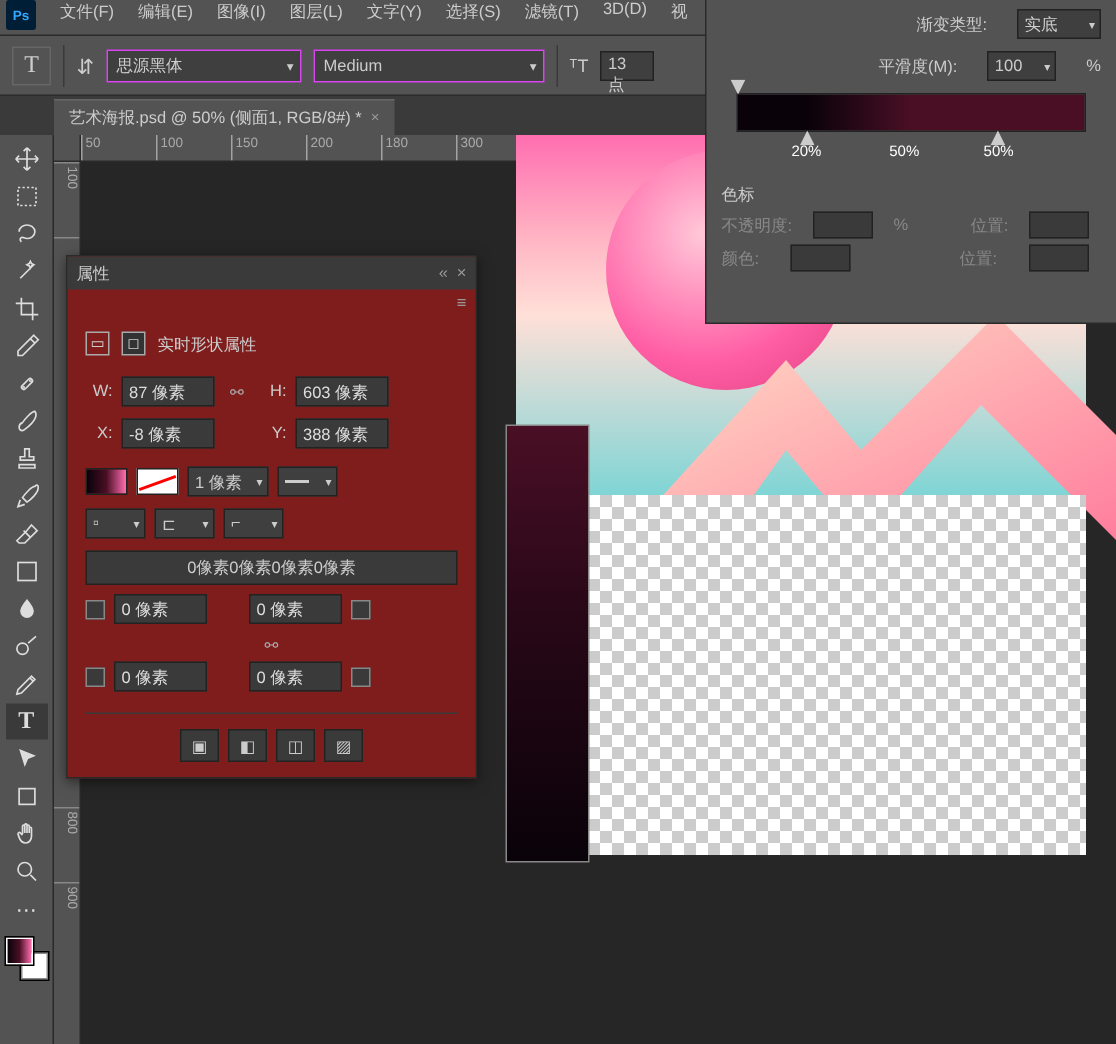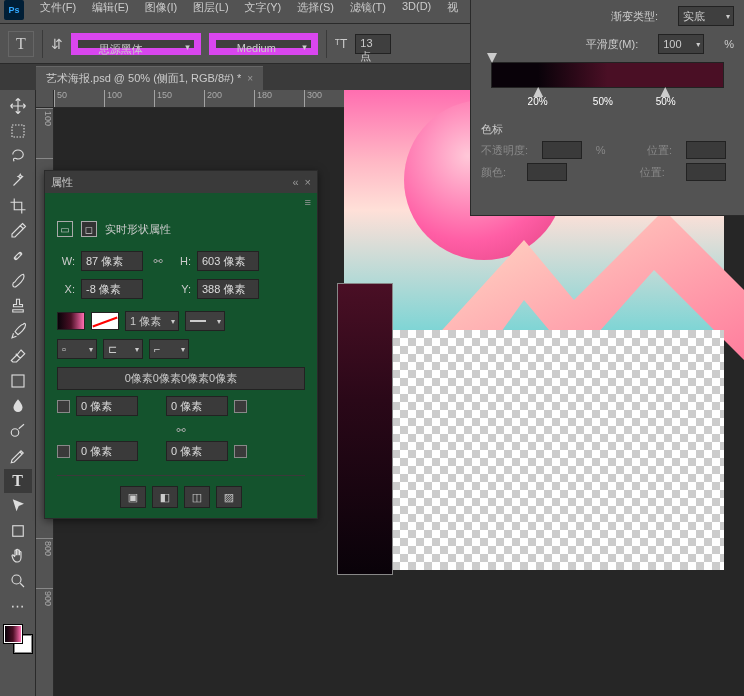--- a/index.html
+++ b/index.html
@@ -3,21 +3,21 @@
 <meta charset="utf-8">
 <style>
 *{margin:0;padding:0;box-sizing:border-box;font-family:"Microsoft YaHei",sans-serif;user-select:none}
 body{background:#535353;width:744px;height:696px;overflow:hidden;font-size:11px;color:#ccc;position:relative}
 .menubar{height:24px;background:#535353;display:flex;padding:0 4px;border-bottom:1px solid #2a2a2a}
 .ps-logo{width:20px;height:20px;background:#001e36;color:#31a8ff;font-weight:bold;font-size:9px;display:flex;align-items:center;justify-content:center;border-radius:2px;margin-right:8px}
 .menu-item{padding:0 8px;cursor:pointer}
 .optbar{height:40px;background:#535353;display:flex;align-items:center;padding:0 8px;gap:8px;border-bottom:1px solid #2a2a2a}
 .tool-ind{width:26px;height:26px;border:1px solid #666;display:flex;align-items:center;justify-content:center;font-size:16px;font-family:Georgia,serif}
 .divider{width:1px;height:28px;background:#3a3a3a}
-.sel{background:#3f3f3f;border:7px solid #d946ef;padding:2px 20px 2px 21px;color:#ccc;position:relative;height:22px;display:flex;cursor:pointer}
+.sel{background:#3f3f3f;border:1px solid #d946ef;padding:2px 20px 2px 6px;color:#ccc;position:relative;height:22px;display:flex;align-items:center;cursor:pointer}
 .sel::after{content:"▾";position:absolute;right:4px;font-size:9px}
 .num-inp{background:#3f3f3f;border:1px solid #222;padding:2px 4px;color:#ccc;width:36px;height:20px}
 .tabrow{height:26px;background:#3a3a3a;display:flex;align-items:end;padding-left:36px}
 .tab{background:#535353;padding:4px 10px;font-size:11px;border-top:1px solid #666;display:flex;align-items:center;gap:6px}
 .tab-x{color:#999;cursor:pointer;font-size:10px}
 .workspace{position:absolute;top:90px;left:36px;right:0;bottom:0;background:#262626}
 .ruler-h{position:absolute;top:0;left:18px;right:0;height:18px;background:#535353;display:flex;color:#aaa;font-size:9px;border-bottom:1px solid #2a2a2a;overflow:hidden}
 .ruler-h span{width:50px;flex:0 0 50px;border-left:1px solid #a3a3a3;padding-left:2px}
 .ruler-v{position:absolute;top:18px;left:0;width:18px;bottom:0;background:#535353;border-right:1px solid #2a2a2a;display:flex;flex-direction:column;overflow:hidden}
 .ruler-v span{height:50px;flex:0 0 50px;border-top:1px solid #888;writing-mode:vertical-rl;font-size:9px;padding-top:2px;color:#aaa}
@@ -28,21 +28,21 @@
 .zig{position:absolute;top:120px;left:80px;width:320px;height:220px}
 .checker{position:absolute;top:240px;left:0;right:0;bottom:0;background-image:linear-gradient(45deg,#ccc 25%,transparent 25%),linear-gradient(-45deg,#ccc 25%,transparent 25%),linear-gradient(45deg,transparent 75%,#ccc 75%),linear-gradient(-45deg,transparent 75%,#ccc 75%);background-size:16px 16px;background-position:0 0,0 8px,8px -8px,-8px 0;background-color:#fff}
 .grad-rect{position:absolute;top:194px;left:-6px;width:54px;height:290px;background:linear-gradient(180deg,#4a0f25 0%,#2a0818 40%,#090209 100%);outline:1px solid #888}
 .toolbar{position:absolute;top:90px;left:0;width:36px;bottom:0;background:#535353;border-right:1px solid #2a2a2a;display:flex;flex-direction:column;align-items:center;padding-top:4px;gap:1px}
 .tool{width:28px;height:24px;display:flex;align-items:center;justify-content:center;cursor:pointer;color:#ddd;position:relative}
 .tool.active{background:#3a3a3a}
 .tool svg{width:18px;height:18px}
 .swatches{margin-top:6px;position:relative;width:28px;height:28px}
 .sw-f{position:absolute;top:0;left:0;width:18px;height:18px;background:linear-gradient(90deg,#090209,#4a0f25,#ff6eb0);border:1px solid #fff;outline:1px solid #000}
 .sw-b{position:absolute;bottom:0;right:0;width:18px;height:18px;background:#fff;border:1px solid #888;outline:1px solid #000}
-.panel{position:absolute;top:170px;left:44px;width:274px;background:#14532d;border:1px solid #2a2a2a;box-shadow:0 2px 8px rgba(0,0,0,.5)}
+.panel{position:absolute;top:170px;left:44px;width:274px;background:#7f1d1d;border:1px solid #2a2a2a;box-shadow:0 2px 8px rgba(0,0,0,.5)}
 .panel-hdr{height:22px;background:#3a3a3a;display:flex;align-items:center;justify-content:space-between;padding:0 6px;font-size:11px}
 .panel-ctl{display:flex;gap:6px;color:#999}
 .panel-ctl span{cursor:pointer}
 .panel-body{padding:10px 12px}
 .prop-title{display:flex;align-items:center;gap:8px;margin-bottom:14px}
 .prop-ico{width:16px;height:16px;border:1px solid #aaa;display:flex;align-items:center;justify-content:center;font-size:10px}
 .prow{display:flex;align-items:center;gap:6px;margin-bottom:8px}
 .prow label{width:18px;text-align:right;color:#ccc}
 .pval{background:#3a3a3a;border:1px solid #222;padding:2px 4px;width:62px;height:20px;color:#ddd}
 .link-ico{width:18px;text-align:center;color:#aaa;cursor:pointer}
@@ -82,21 +82,21 @@
   <span class="menu-item">视</span>
 </div>
 
 <div class="optbar">
   <div class="tool-ind">T</div>
   <span class="divider"></span>
   <span style="font-size:14px">⇵</span>
   <div class="sel" style="width:130px">
       <span>思源黑体</span>
     </div>
-  <div class="sel" style="width:109px">
+  <div class="sel" style="width:154px">
       <span>Medium</span>
     </div>
   <span class="divider"></span>
   <span style="font-size:12px">ᵀT</span>
   <div class="num-inp">13 点</div>
 </div>
 
 <div class="tabrow">
   <div class="tab">
     <span>艺术海报.psd @ 50% (侧面1, RGB/8#) *</span>

